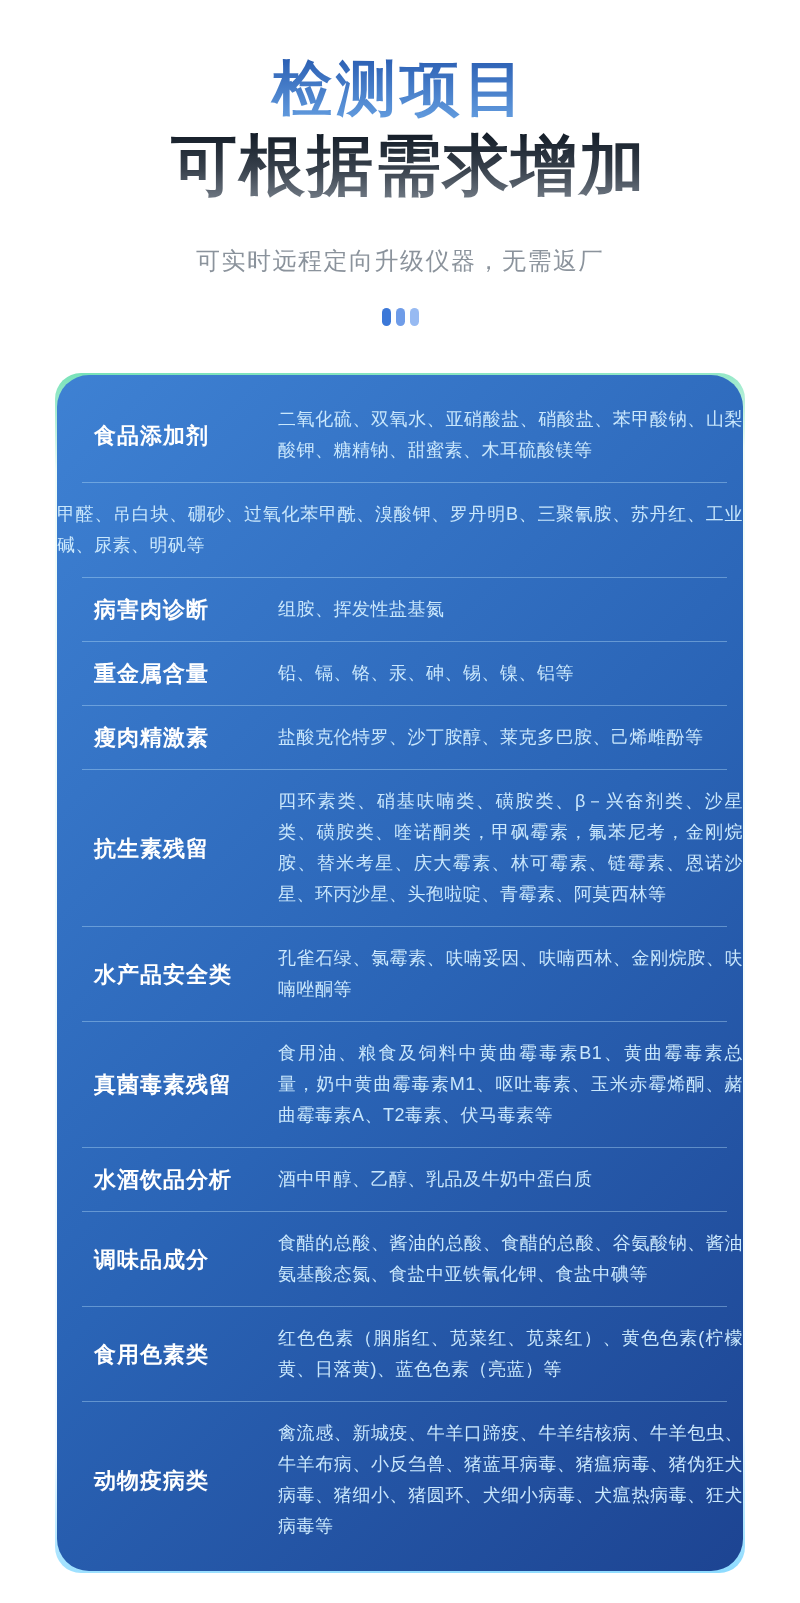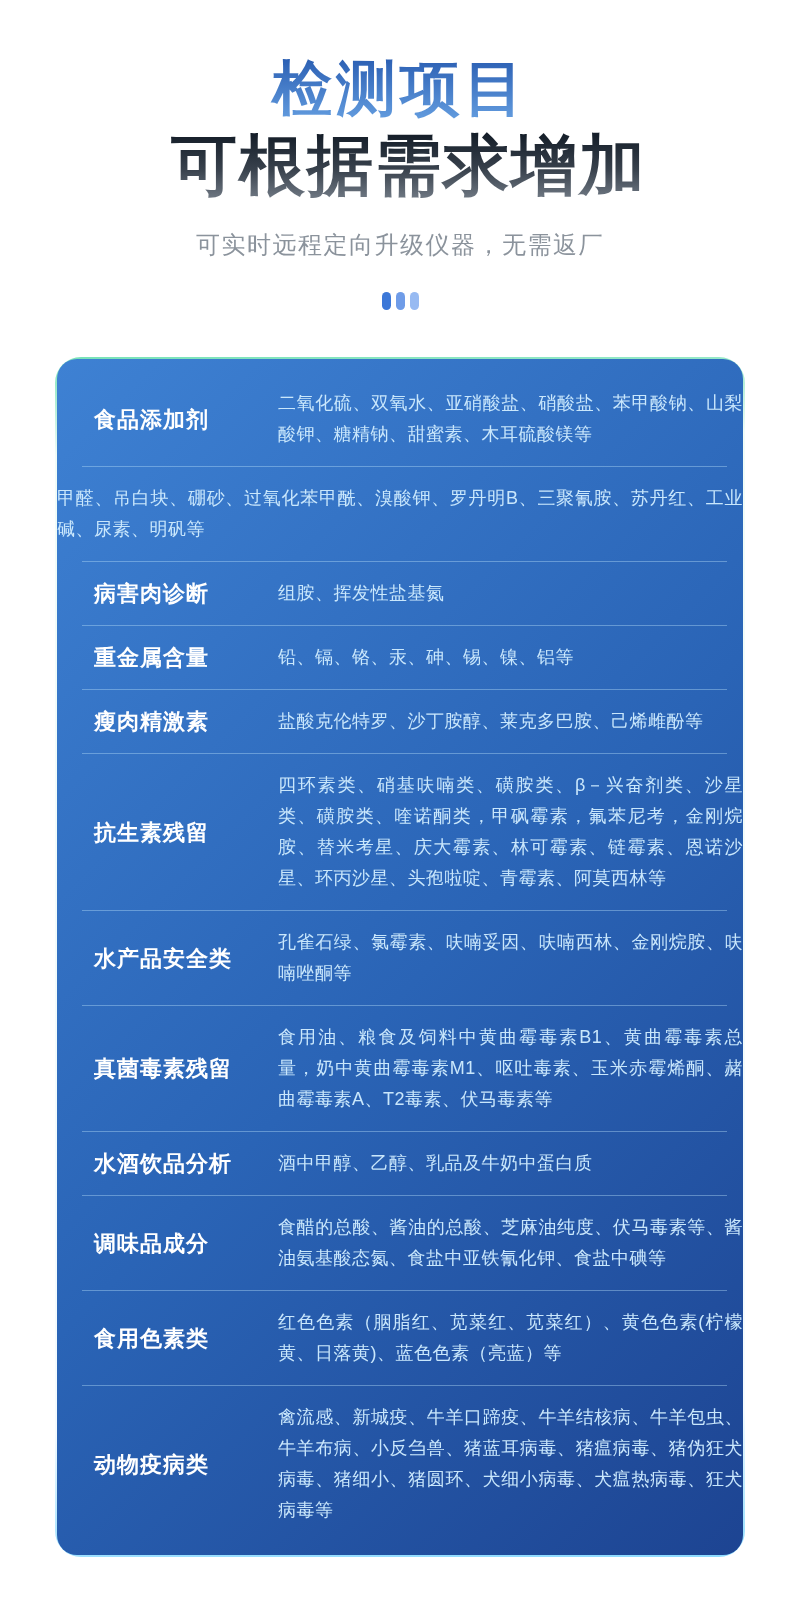--- a/index.html
+++ b/index.html
@@ -35,21 +35,21 @@
     font-weight: 900;
     font-size: 66px;
     line-height: 76px;
     letter-spacing: 2px;
     background: linear-gradient(180deg, #161f2a 10%, #39424d 55%, #79828d 100%);
     -webkit-background-clip: text;
     background-clip: text;
     color: transparent;
   }
   .note {
-    margin: 28px 0 0 0;
+    margin: 44px 0 0 0;
     font-size: 24px;
     line-height: 26px;
     letter-spacing: 1.5px;
     color: #8b939c;
   }
   .bars {
     margin-top: 34px;
     display: flex;
     justify-content: center;
     align-items: center;
@@ -68,21 +68,21 @@
     border-radius: 26px;
     padding: 2px;
     box-sizing: border-box;
     background: linear-gradient(178deg,
       rgba(111, 224, 180, 0.95) 0%,
       rgba(111, 224, 180, 0.10) 8%,
       rgba(116, 201, 245, 0.08) 88%,
       rgba(134, 217, 255, 0.95) 100%);
   }
   .card {
-    border-radius: 20px;
+    border-radius: 32px;
     background: linear-gradient(135deg, #3e81d3 0%, #2a64b6 52%, #1d4492 100%);
     padding: 13px 0;
   }
   .row {
     display: flex;
     align-items: center;
     padding: 16px 0;
   }
   .row-label {
     box-sizing: border-box;
@@ -166,21 +166,21 @@
         <div class="row-content">食用油、粮食及饲料中黄曲霉毒素B1、黄曲霉毒素总量，奶中黄曲霉毒素M1、呕吐毒素、玉米赤霉烯酮、赭曲霉毒素A、T2毒素、伏马毒素等</div>
       </div>
       <div class="divider"></div>
       <div class="row">
         <div class="row-label">水酒饮品分析</div>
         <div class="row-content">酒中甲醇、乙醇、乳品及牛奶中蛋白质</div>
       </div>
       <div class="divider"></div>
       <div class="row">
         <div class="row-label">调味品成分</div>
-        <div class="row-content">食醋的总酸、酱油的总酸、芝麻油纯度、伏马毒素等、酱油氨基酸态氮、食盐中亚铁氰化钾、食盐中碘等</div>
+        <div class="row-content">食醋的总酸、酱油的总酸、食醋的总酸、谷氨酸钠、酱油氨基酸态氮、食盐中亚铁氰化钾、食盐中碘等</div>
       </div>
       <div class="divider"></div>
       <div class="row">
         <div class="row-label">食用色素类</div>
         <div class="row-content">红色色素（胭脂红、苋菜红、苋菜红）、黄色色素(柠檬黄、日落黄)、蓝色色素（亮蓝）等</div>
       </div>
       <div class="divider"></div>
       <div class="row">
         <div class="row-label">动物疫病类</div>
         <div class="row-content">禽流感、新城疫、牛羊口蹄疫、牛羊结核病、牛羊包虫、牛羊布病、小反刍兽、猪蓝耳病毒、猪瘟病毒、猪伪狂犬病毒、猪细小、猪圆环、犬细小病毒、犬瘟热病毒、狂犬病毒等</div>

